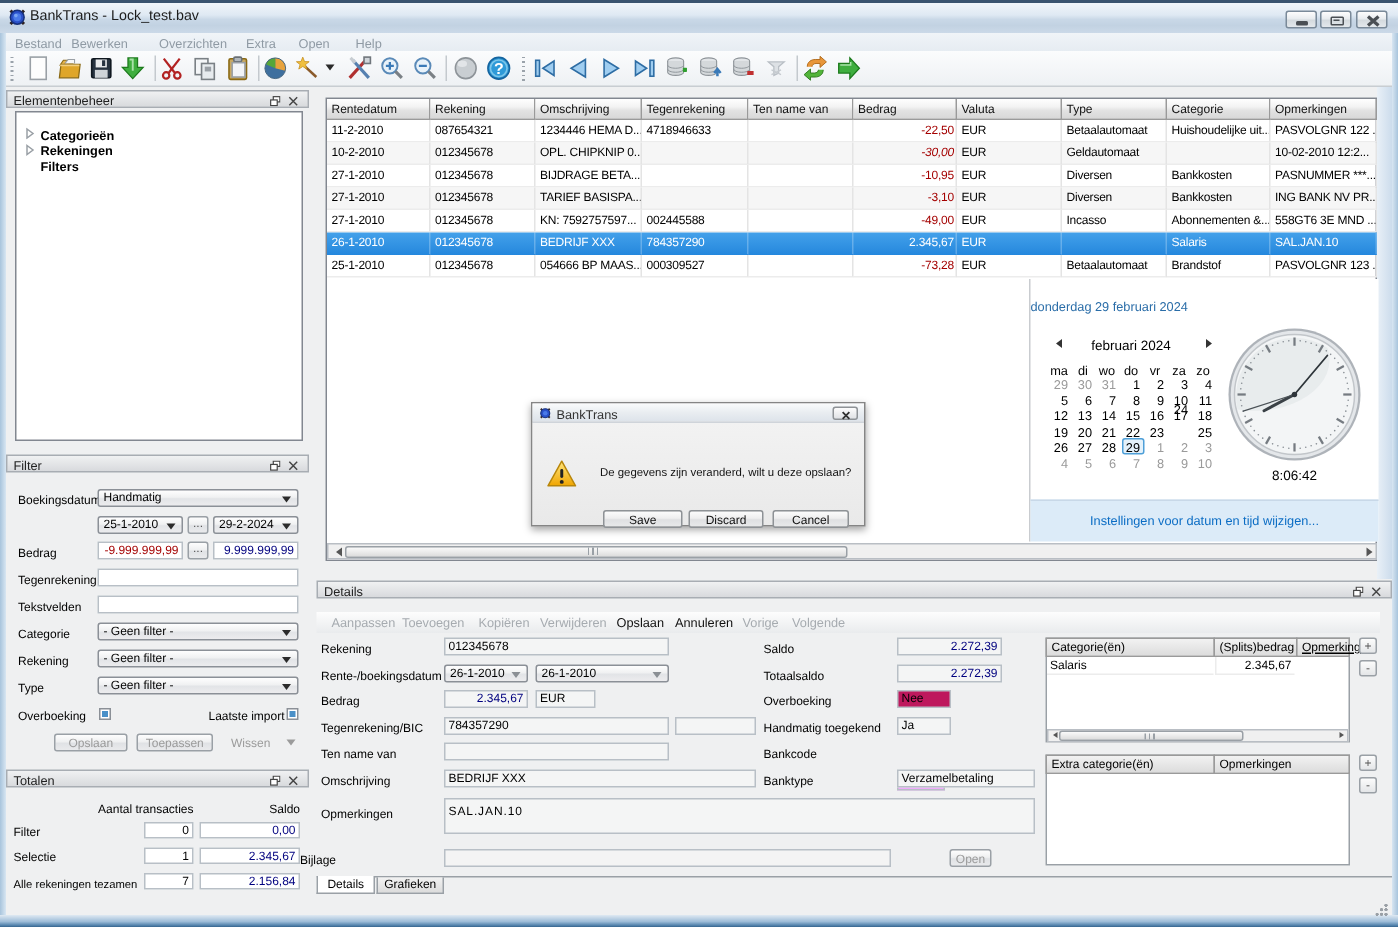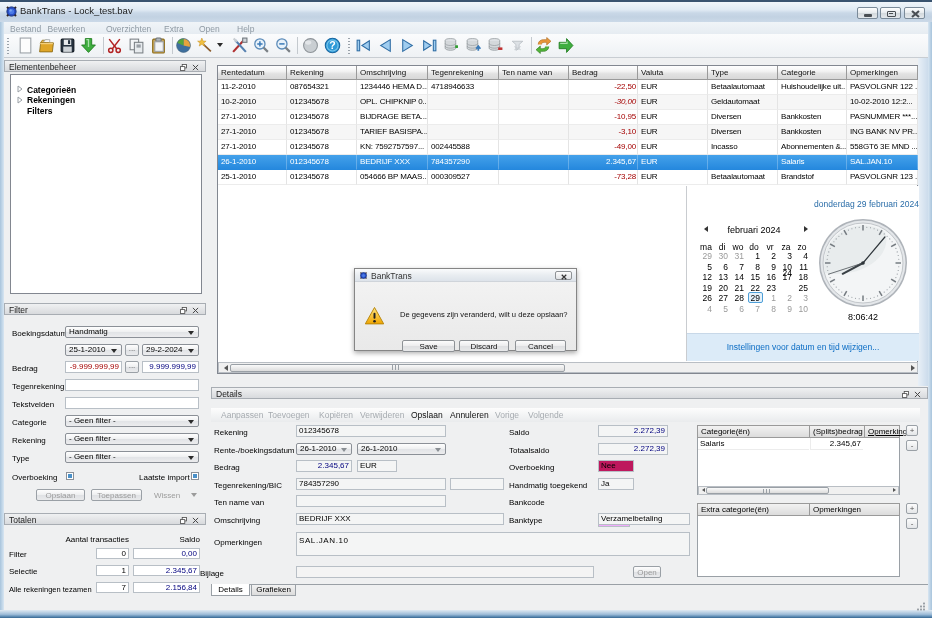--- a/index.html
+++ b/index.html
@@ -413,21 +413,21 @@
     <div class="gcell" style="left:629px;top:90px;width:71px;">PASVOLGNR 123 ...</div>
   </div>
 
 <div class="abs sbar" style="left:218px;top:362px;width:700px;height:11px;"></div>
 <div class="abs" style="left:221px;top:365px;width:0;height:0;border:3px solid transparent;border-right:4px solid #555;"></div>
 <div class="abs" style="left:911px;top:365px;width:0;height:0;border:3px solid transparent;border-left:4px solid #555;"></div>
 <div class="abs sthumb" style="left:230px;top:363.5px;width:335px;height:8px;"></div>
 <div class="abs" style="left:392px;top:365px;width:8px;height:5px;background:repeating-linear-gradient(90deg,#9aa0a6 0 1px,transparent 1px 3px);"></div>
 
 <div class="abs" id="calwrap">
-  <div class="abs" style="left:0;top:13px;width:232px;height:15px;text-align:right;color:#2a6da8;font-size:8.5px;">donderdag 29 februari 2024</div>
+  <div class="abs" style="left:0;top:13px;width:232px;height:15px;text-align:left;color:#2a6da8;font-size:8.5px;">donderdag 29 februari 2024</div>
   <div class="abs" style="left:14px;top:40px;width:0;height:0;border:3.5px solid transparent;border-right:4.5px solid #333;"></div>
   <div class="abs" style="left:10px;top:39px;width:114px;text-align:center;font-size:9px;">februari 2024</div>
   <div class="abs" style="left:117px;top:40px;width:0;height:0;border:3.5px solid transparent;border-left:4.5px solid #333;"></div>
   <div class="abs" style="left:10px;top:56px;width:18px;text-align:center;font-size:8.5px;">ma</div>
     <div class="abs" style="left:26px;top:56px;width:18px;text-align:center;font-size:8.5px;">di</div>
     <div class="abs" style="left:42px;top:56px;width:18px;text-align:center;font-size:8.5px;">wo</div>
     <div class="abs" style="left:58px;top:56px;width:18px;text-align:center;font-size:8.5px;">do</div>
     <div class="abs" style="left:74px;top:56px;width:18px;text-align:center;font-size:8.5px;">vr</div>
     <div class="abs" style="left:90px;top:56px;width:18px;text-align:center;font-size:8.5px;">za</div>
     <div class="abs" style="left:106px;top:56px;width:18px;text-align:center;font-size:8.5px;">zo</div>

